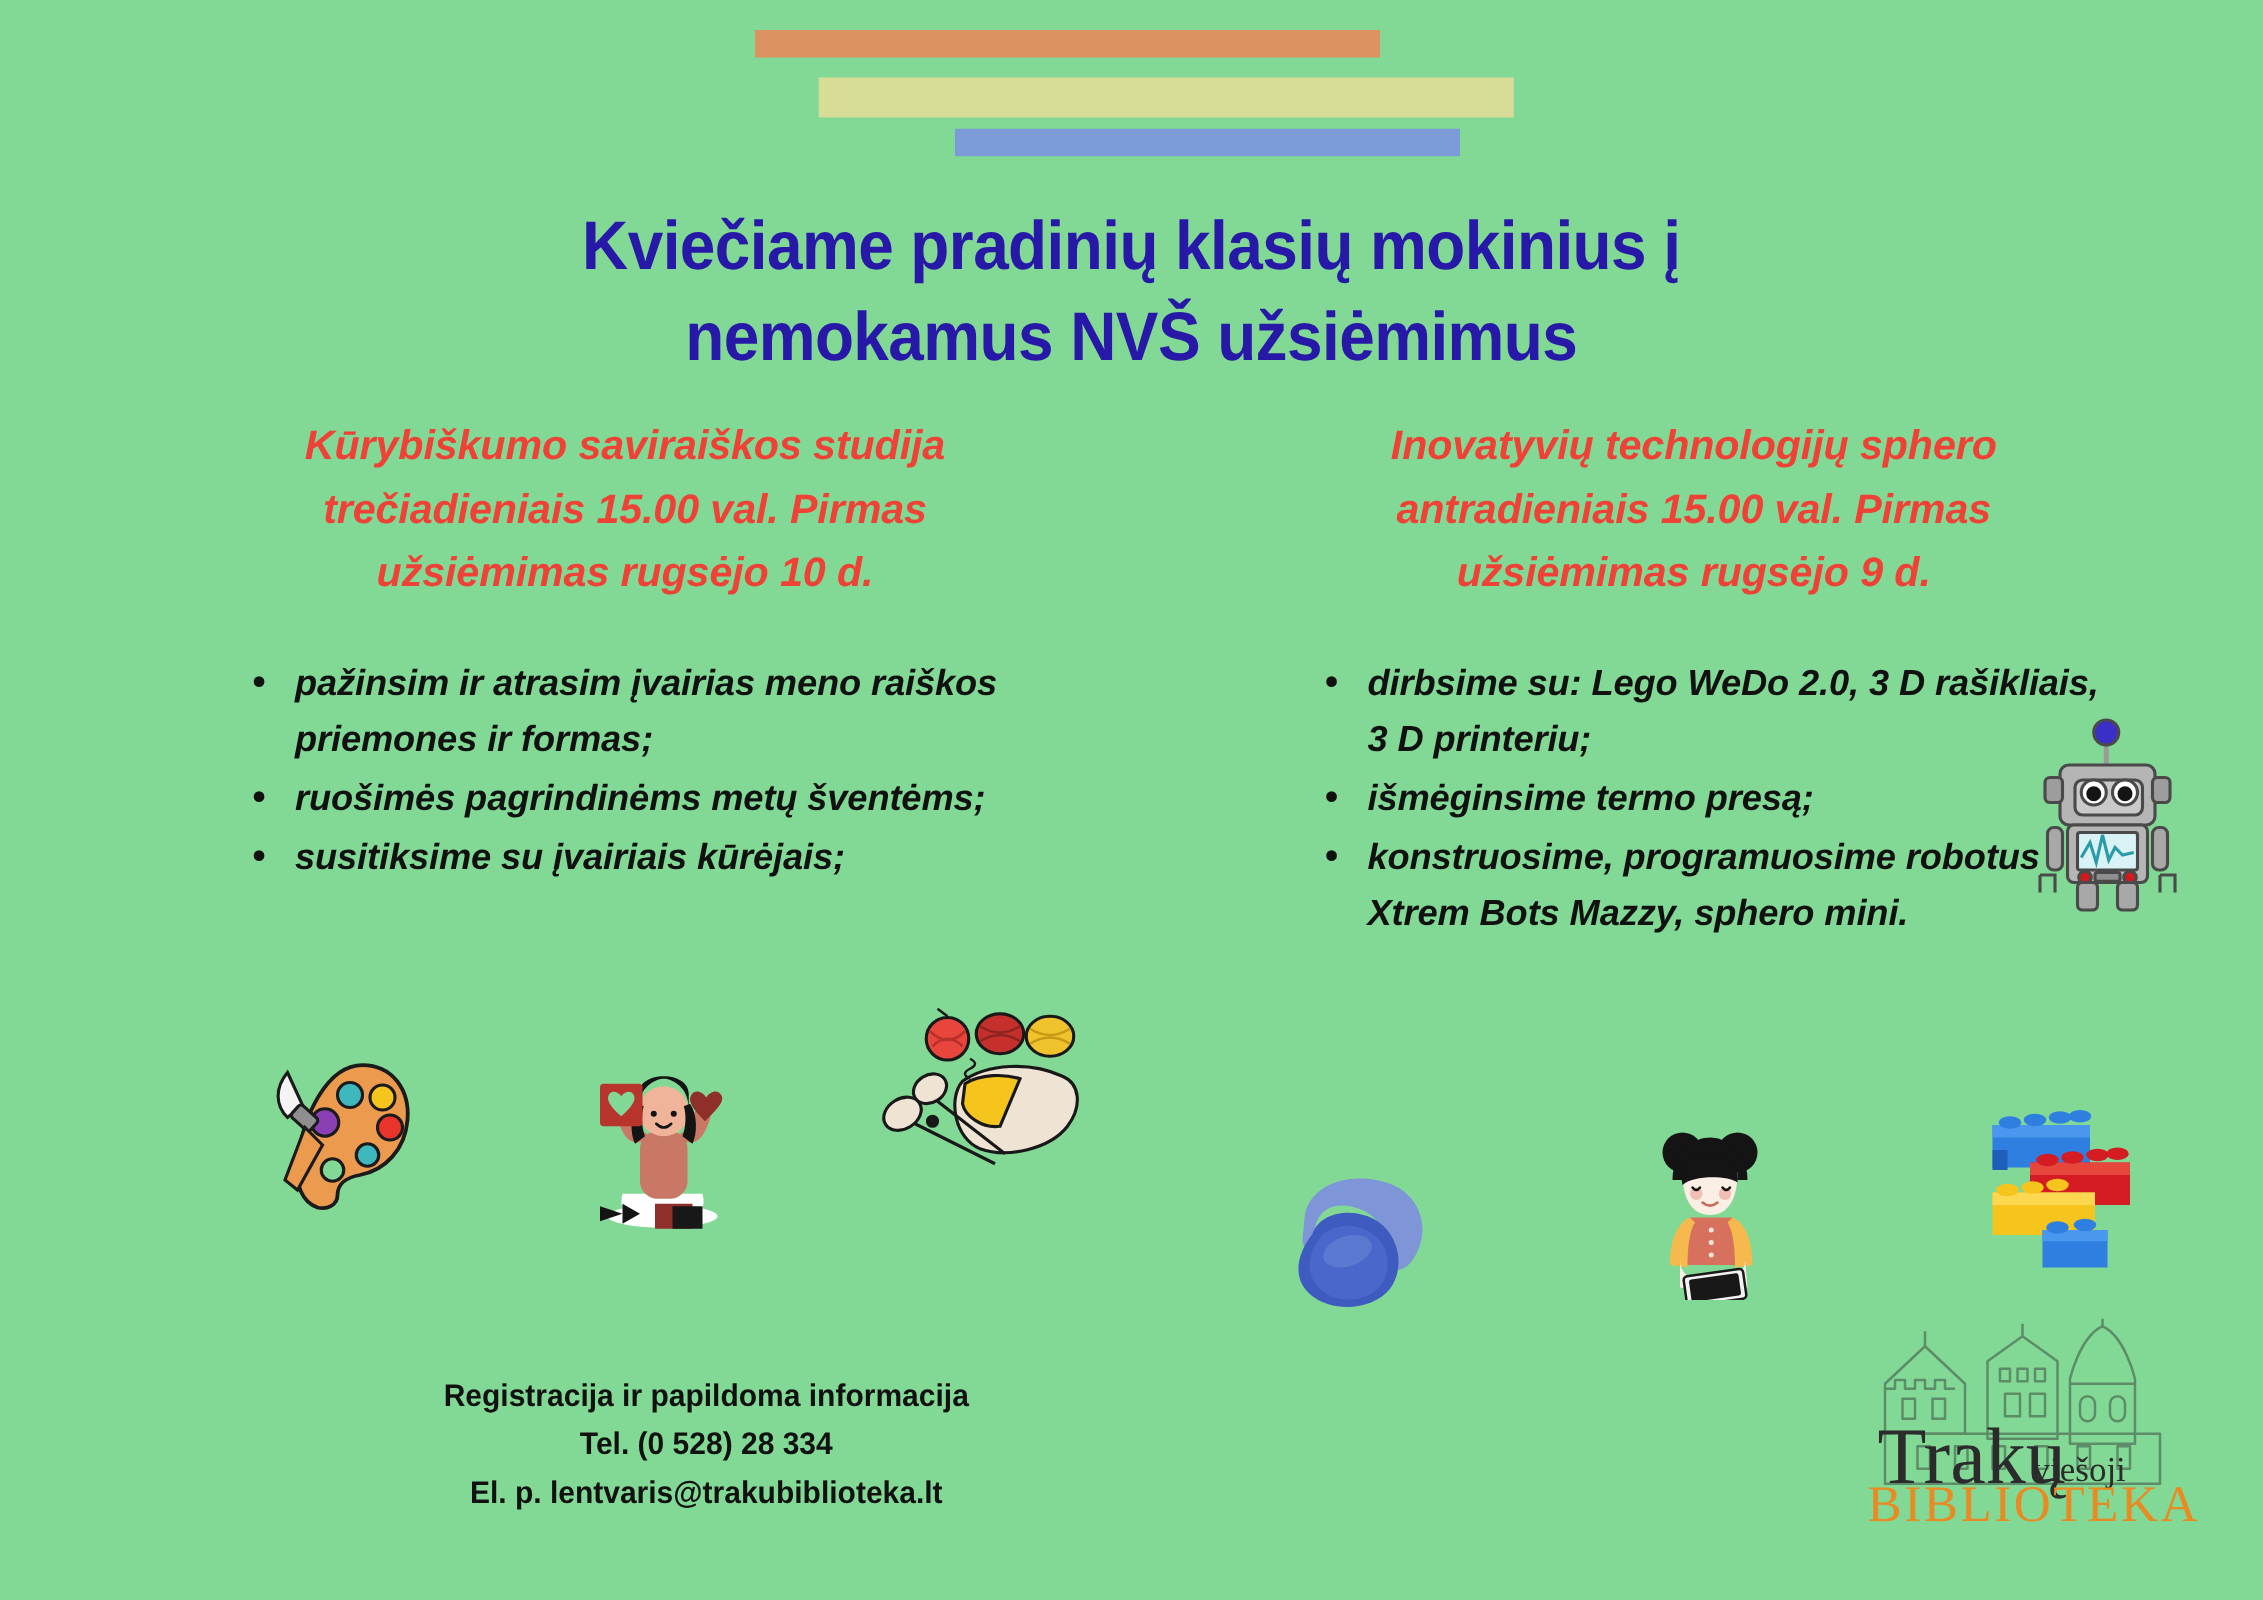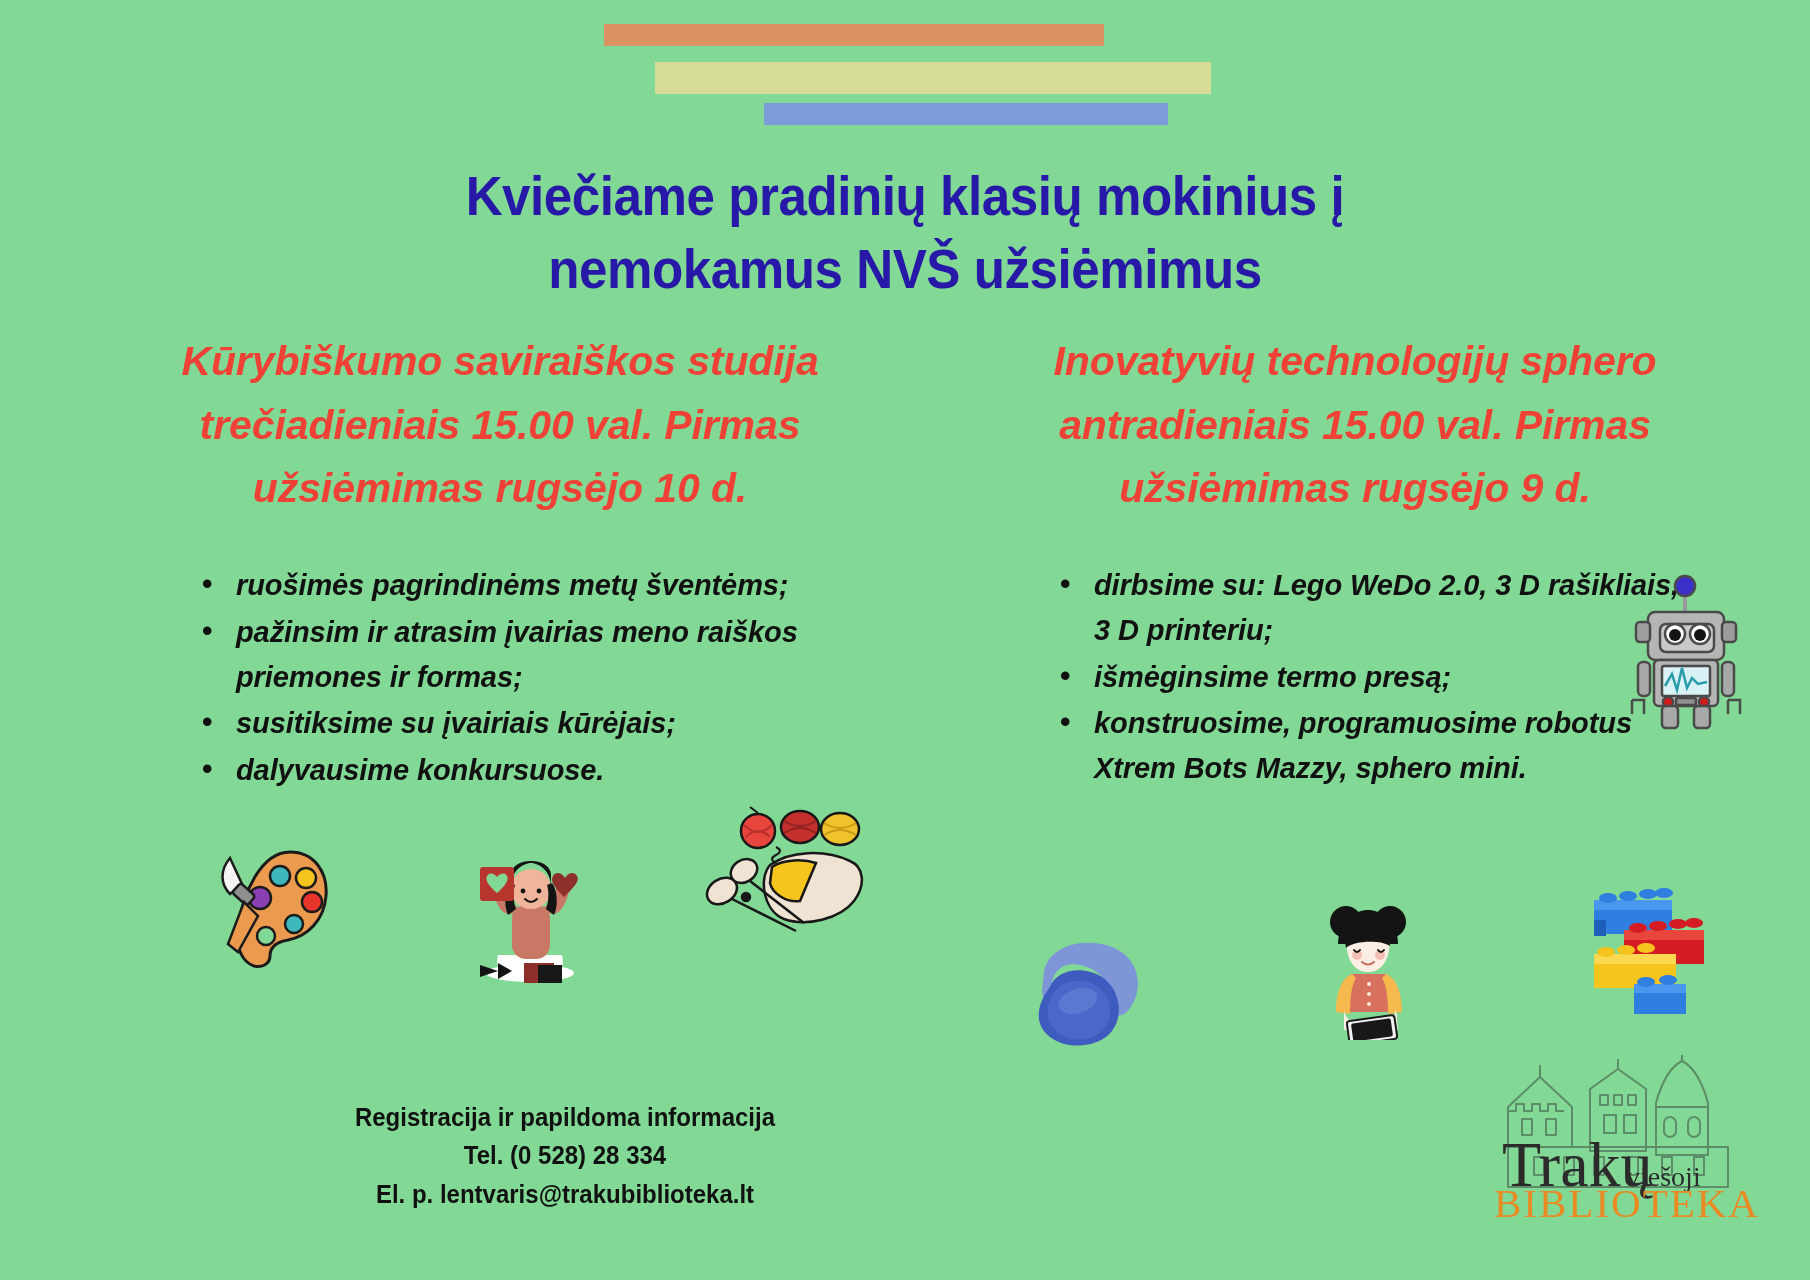--- a/index.html
+++ b/index.html
@@ -88,21 +88,21 @@
   
   .col {
     position: absolute;
     top: 330px;
   }
   .col-left  { left: 180px;  width: 640px; }
   .col-right { left: 1030px; width: 650px; }
 
   .col-head {
     color: #ef4135;
-    font-size: 41px;
+    font-size: 33px;
     font-weight: bold;
     font-style: italic;
     line-height: 1.55;
     text-align: center;
     letter-spacing: -0.1px;
   }
   .col-head .ln { display: block; }
 
   ul.bullets {
     margin-top: 42px;
@@ -203,24 +203,23 @@
     <span class="ln">nemokamus NVŠ užsiėmimus</span>
   </div>
 
   <div class="col col-left">
     <div class="col-head">
       <span class="ln">Kūrybiškumo saviraiškos studija</span>
       <span class="ln">trečiadieniais 15.00 val. Pirmas</span>
       <span class="ln">užsiėmimas rugsėjo 10 d.</span>
     </div>
     <ul class="bullets">
+      <li>pažinsim ir atrasim įvairias meno raiškos priemones ir formas;</li>
       <li>ruošimės pagrindinėms metų šventėms;</li>
-      <li>pažinsim ir atrasim įvairias meno raiškos priemones ir formas;</li>
       <li>susitiksime su įvairiais kūrėjais;</li>
-      <li>dalyvausime konkursuose.</li>
     </ul>
   </div>
 
   <div class="col col-right">
     <div class="col-head">
       <span class="ln">Inovatyvių technologijų sphero</span>
       <span class="ln">antradieniais 15.00 val. Pirmas</span>
       <span class="ln">užsiėmimas rugsėjo 9 d.</span>
     </div>
     <ul class="bullets">

